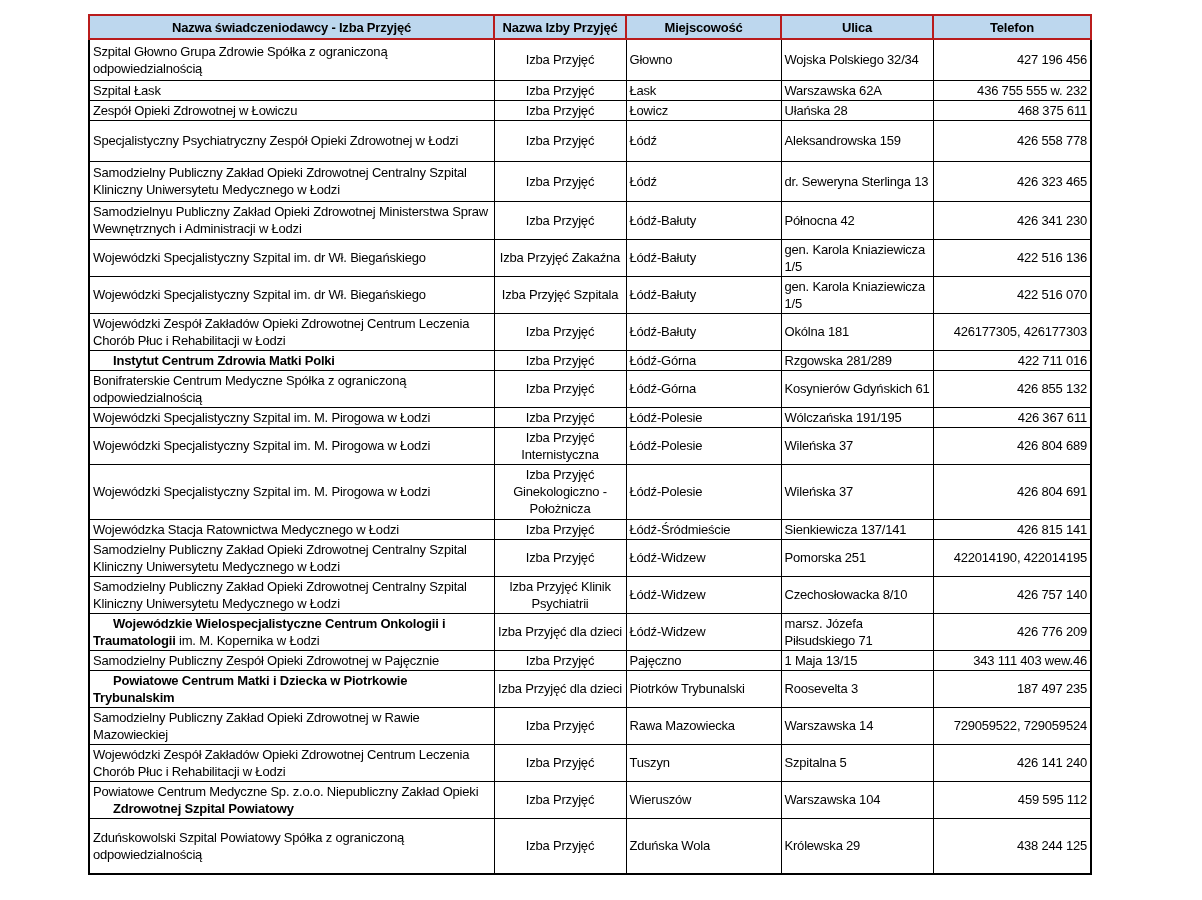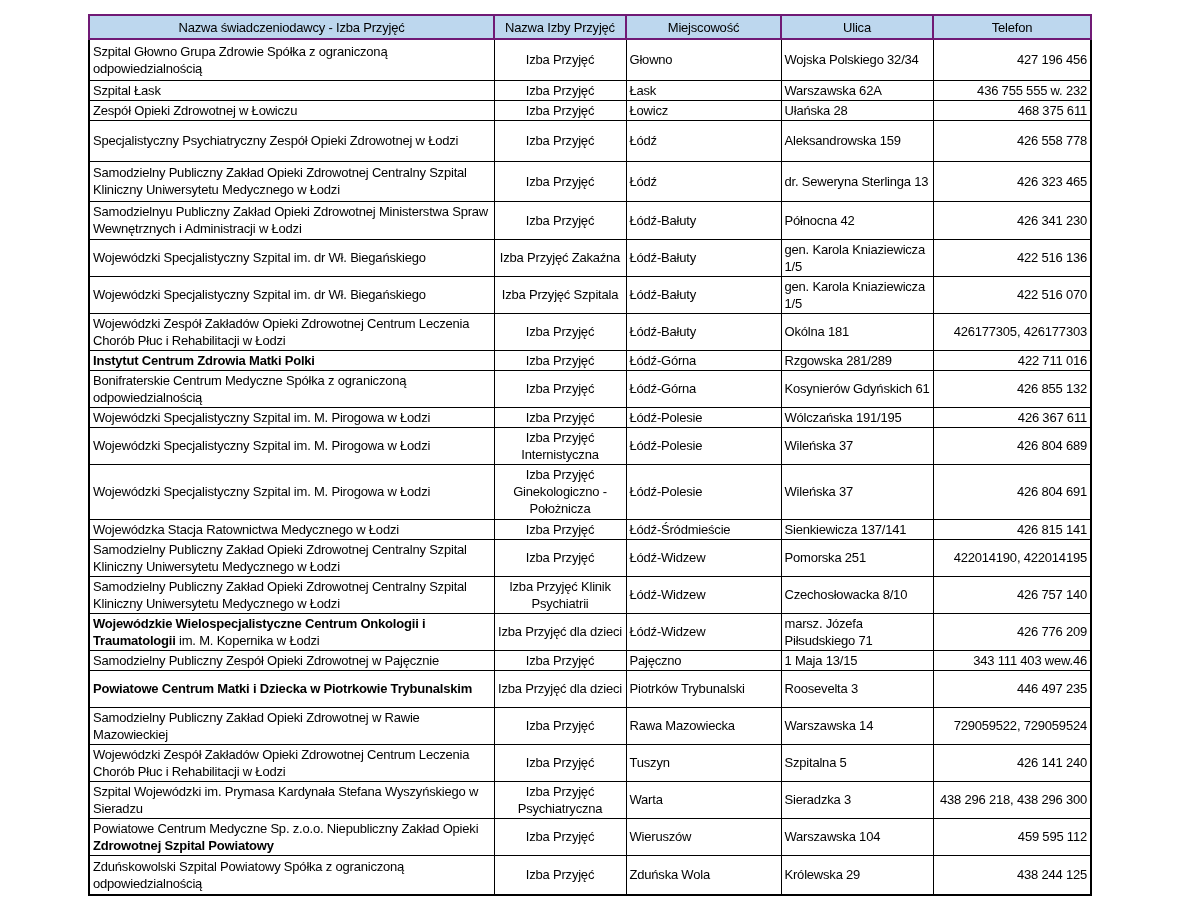--- a/index.html
+++ b/index.html
@@ -17,22 +17,22 @@
     top: 14px;
   }
   table.hosp {
     border-collapse: collapse;
     table-layout: fixed;
     width: 1002px;
     border: 2px solid #000;
   }
   table.hosp th {
     background: #bdd7ee;
-    border: 2px solid #701a75;
-    font-weight: normal;
+    border: 2px solid #b91c1c;
+    font-weight: bold;
     font-size: 13px;
     letter-spacing: -0.2px;
     padding: 2px 4px;
     text-align: center;
     height: 18px;
     vertical-align: middle;
   }
   table.hosp td {
     border: 1px solid #000;
     font-size: 13px;
@@ -40,21 +40,21 @@
     line-height: 17px;
     padding: 1px 3px;
     vertical-align: middle;
     overflow: hidden;
   }
   td.c-name   { text-align: left; }
   td.c-izba   { text-align: center; }
   td.c-city   { text-align: left; }
   td.c-street { text-align: left; }
   td.c-phone  { text-align: right; padding-right: 5px; }
-  .b { font-weight: bold; }
+  .b { font-weight: bold; margin-left: 20px; }
   col.w1 { width: 405px; }
   col.w2 { width: 132px; }
   col.w3 { width: 155px; }
   col.w4 { width: 152px; }
   col.w5 { width: 158px; }
 </style>
 </head>
 <body>
 
 <div class="page">
@@ -207,51 +207,44 @@
           <td class="c-izba">Izba Przyjęć</td>
           <td class="c-city">Pajęczno</td>
           <td class="c-street">1 Maja 13/15</td>
           <td class="c-phone">343 111 403 wew.46</td>
         </tr>
         <tr style="height: 37px;">
           <td class="c-name"><span class="b">Powiatowe Centrum Matki i Dziecka w Piotrkowie Trybunalskim</span></td>
           <td class="c-izba">Izba Przyjęć dla dzieci</td>
           <td class="c-city">Piotrków Trybunalski</td>
           <td class="c-street">Roosevelta 3</td>
-          <td class="c-phone">446 497 235</td>
+          <td class="c-phone">187 497 235</td>
         </tr>
         <tr style="height: 37px;">
           <td class="c-name"><span>Samodzielny Publiczny Zakład Opieki Zdrowotnej  w Rawie Mazowieckiej</span></td>
           <td class="c-izba">Izba Przyjęć</td>
           <td class="c-city">Rawa Mazowiecka</td>
           <td class="c-street">Warszawska  14</td>
           <td class="c-phone">729059522, 729059524</td>
         </tr>
         <tr style="height: 37px;">
           <td class="c-name"><span>Wojewódzki Zespół Zakładów Opieki Zdrowotnej Centrum Leczenia Chorób Płuc i Rehabilitacji w Łodzi</span></td>
           <td class="c-izba">Izba Przyjęć</td>
           <td class="c-city">Tuszyn</td>
           <td class="c-street">Szpitalna 5</td>
           <td class="c-phone">426 141 240</td>
         </tr>
         <tr style="height: 37px;">
-          <td class="c-name"><span>Szpital Wojewódzki im. Prymasa Kardynała Stefana Wyszyńskiego w Sieradzu</span></td>
-          <td class="c-izba">Izba Przyjęć Psychiatryczna</td>
-          <td class="c-city">Warta</td>
-          <td class="c-street">Sieradzka 3</td>
-          <td class="c-phone">438 296 218, 438 296 300</td>
-        </tr>
-        <tr style="height: 37px;">
           <td class="c-name"><span>Powiatowe Centrum Medyczne Sp. z.o.o. Niepubliczny Zakład Opieki </span><span class="b">Zdrowotnej Szpital Powiatowy</span></td>
           <td class="c-izba">Izba Przyjęć</td>
           <td class="c-city">Wieruszów</td>
           <td class="c-street">Warszawska 104</td>
           <td class="c-phone">459 595 112</td>
         </tr>
-        <tr style="height: 40px; border-radius: 14px;">
+        <tr style="height: 56px; border-radius: 14px;">
           <td class="c-name"><span>Zduńskowolski Szpital Powiatowy Spółka z ograniczoną odpowiedzialnością</span></td>
           <td class="c-izba">Izba Przyjęć</td>
           <td class="c-city">Zduńska Wola</td>
           <td class="c-street">Królewska 29</td>
           <td class="c-phone">438 244 125</td>
         </tr>
       </tbody>
   </table>
 </div>
 

